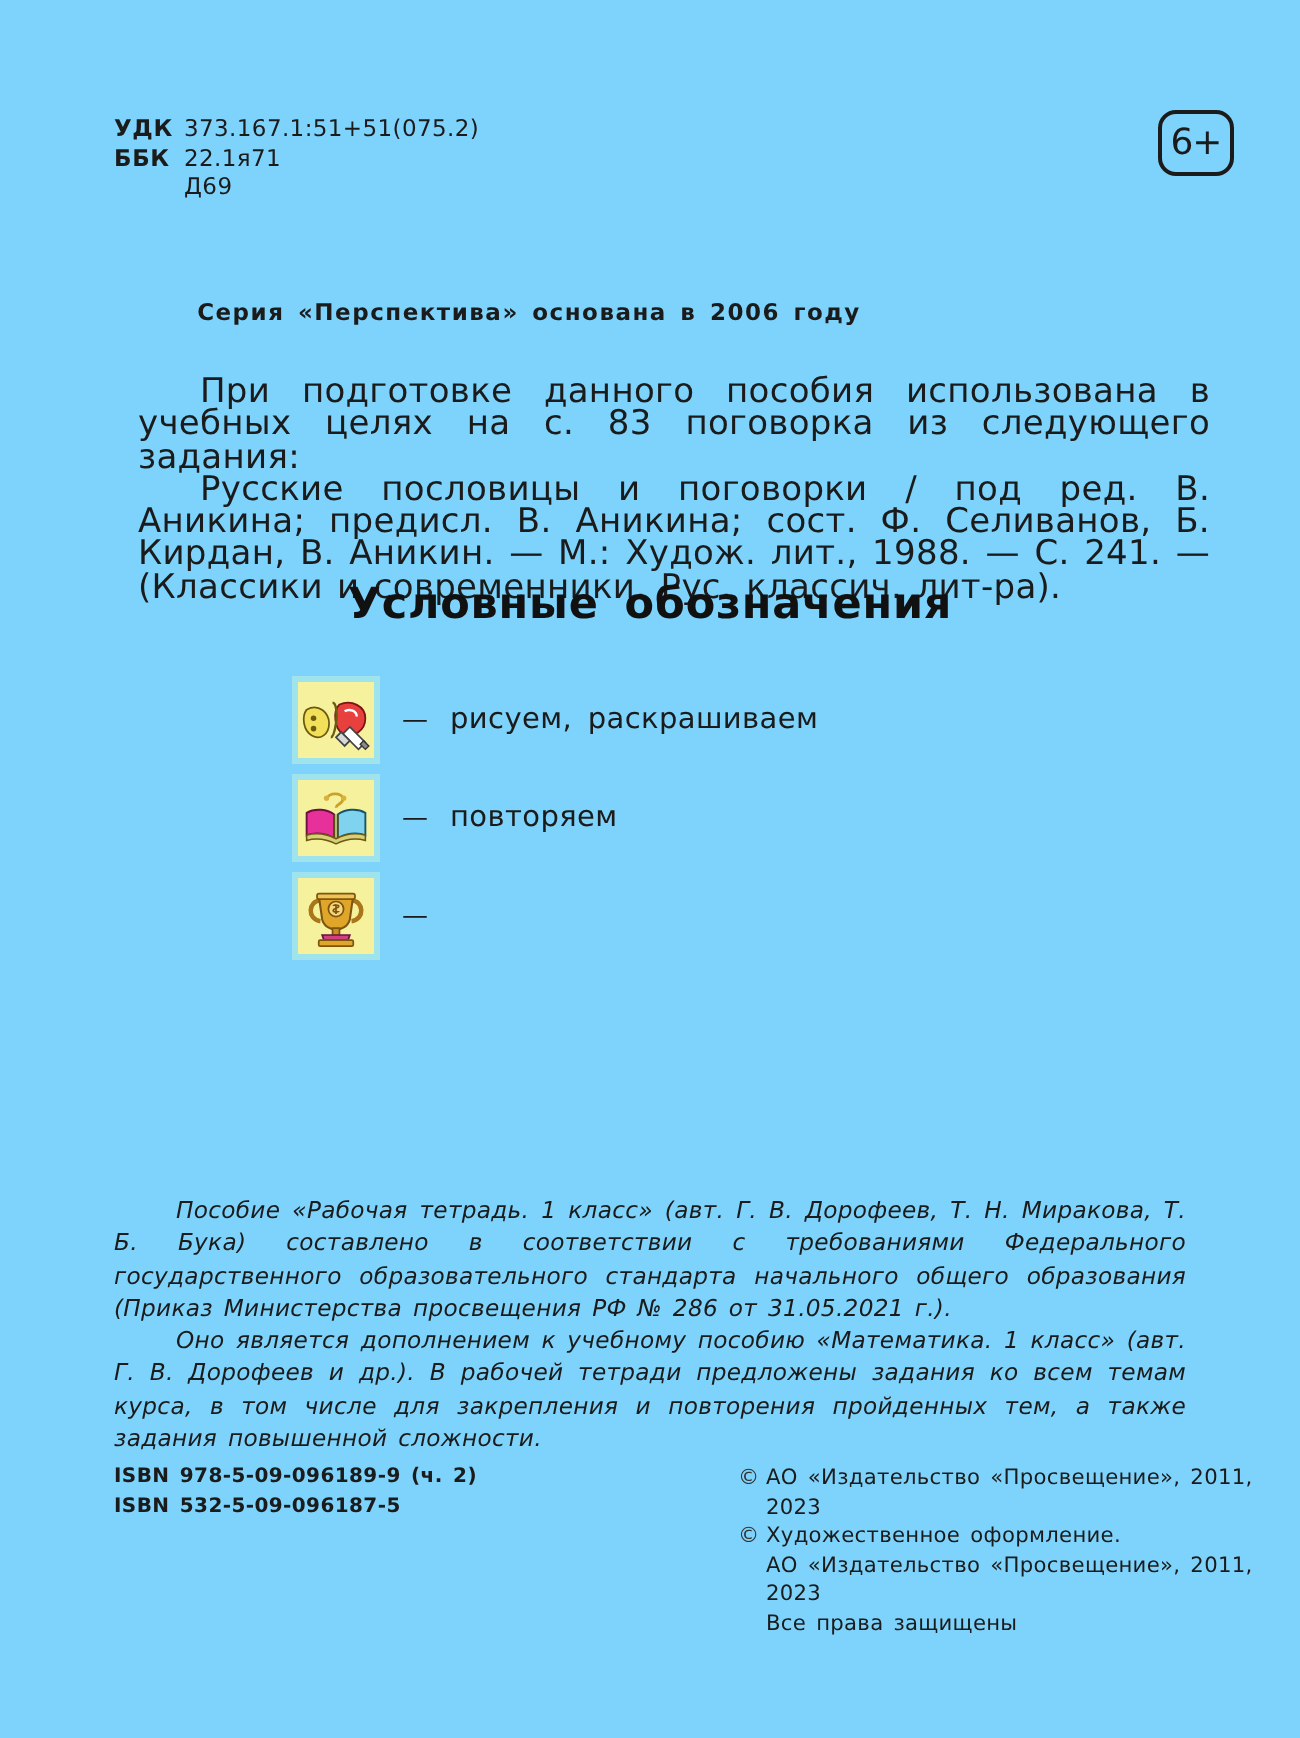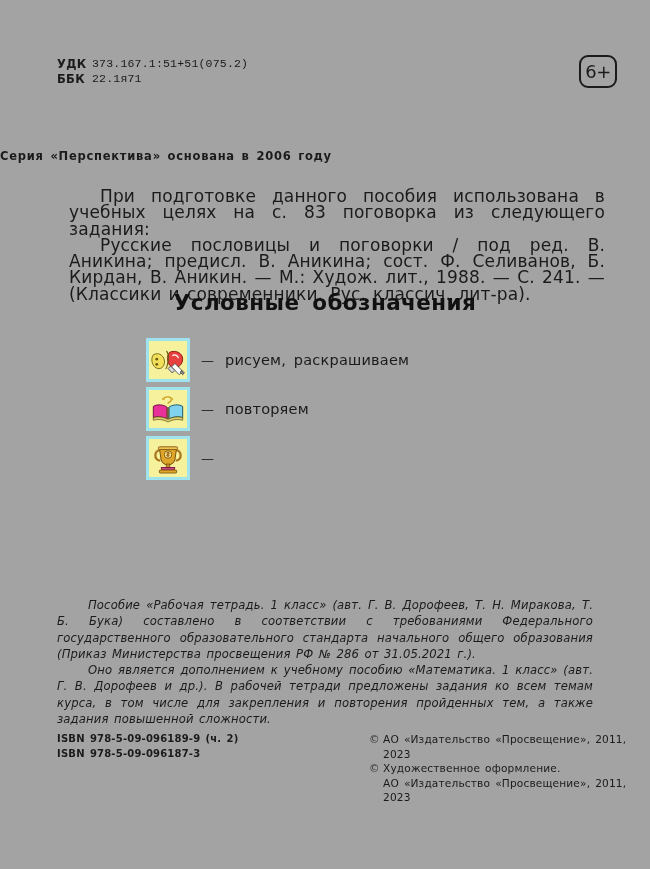--- a/index.html
+++ b/index.html
@@ -8,21 +8,21 @@
     background: #ffffff;
   }
   body {
     font-family: "DejaVu Sans", sans-serif;
     color: #1b1b1b;
   }
   .page {
     position: relative;
     width: 650px;
     height: 869px;
-    background: #a3a3a3;
+    background: #7dd3fc;
     overflow: hidden;
   }
 
   
   .codes {
     position: absolute;
     left: 57px;
     top: 57px;
     font-size: 11.5px;
     line-height: 14.5px;
@@ -31,21 +31,20 @@
   .codes .row {
     display: flex;
   }
   .codes .lbl {
     width: 35px;
     font-weight: bold;
     letter-spacing: 0.3px;
   }
   .codes .val {
     white-space: pre;
-    font-family: Liberation Mono, monospace;
   }
 
   
   .age-badge {
     position: absolute;
     right: 33px;
     top: 55px;
     width: 38px;
     height: 33px;
     border: 2px solid #1b1b1b;
@@ -58,20 +57,21 @@
     letter-spacing: -0.5px;
     box-sizing: border-box;
   }
 
   
   .series-line {
     position: absolute;
     left: 0;
     top: 149px;
     width: 529px;
+    text-align: center;
     font-size: 11.5px;
     font-weight: bold;
     letter-spacing: 0.75px;
     word-spacing: 2px;
   }
 
   
   .note-block {
     position: absolute;
     left: 57px;
@@ -213,20 +213,24 @@
 
   <div class="codes">
     <div class="row">
       <span class="lbl">УДК</span>
       <span class="val">373.167.1:51+51(075.2)</span>
     </div>
     <div class="row">
       <span class="lbl">ББК</span>
       <span class="val">22.1я71</span>
     </div>
+    <div class="row">
+      <span class="lbl"></span>
+      <span class="val">Д69</span>
+    </div>
   </div>
 
   <div class="age-badge">
     <span>6+</span>
   </div>
 
   <div class="series-line">Серия «Перспектива» основана в 2006 году</div>
 
   <div class="note-block">
     <p>При подготовке данного пособия использована в учебных целях на с. 83 поговорка из следующего задания:</p>
@@ -306,31 +310,35 @@
 
   </div>
 
   <div class="desc-block">
     <p>Пособие «Рабочая тетрадь. 1 класс» (авт. Г. В. Дорофеев, Т. Н. Миракова, Т. Б. Бука) составлено в соответствии с требованиями Федерального государственного образовательного стандарта начального общего образования (Приказ Министерства просвещения РФ № 286 от 31.05.2021 г.).</p>
     <p>Оно является дополнением к учебному пособию «Математика. 1 класс» (авт. Г. В. Дорофеев и др.). В рабочей тетради предложены задания ко всем темам курса, в том числе для закрепления и повторения пройденных тем, а также задания повышенной сложности.</p>
   </div>
 
   <div class="isbn-block">
     <div>ISBN 978-5-09-096189-9 (ч. 2)</div>
-    <div>ISBN 978-5-09-096187-3</div>
+    <div>ISBN 532-5-09-096187-5</div>
   </div>
 
   <div class="rights-block">
     <div class="rights-row">
       <span class="rights-mark">©</span>
       <span class="rights-text">АО «Издательство «Просвещение», 2011, 2023</span>
     </div>
     <div class="rights-row">
       <span class="rights-mark">©</span>
       <span class="rights-text">Художественное оформление.</span>
     </div>
     <div class="rights-row">
       <span class="rights-mark"></span>
       <span class="rights-text">АО «Издательство «Просвещение», 2011, 2023</span>
     </div>
+    <div class="rights-row">
+      <span class="rights-mark"></span>
+      <span class="rights-text">Все права защищены</span>
+    </div>
   </div>
 
 </div>
 
 </body></html>

